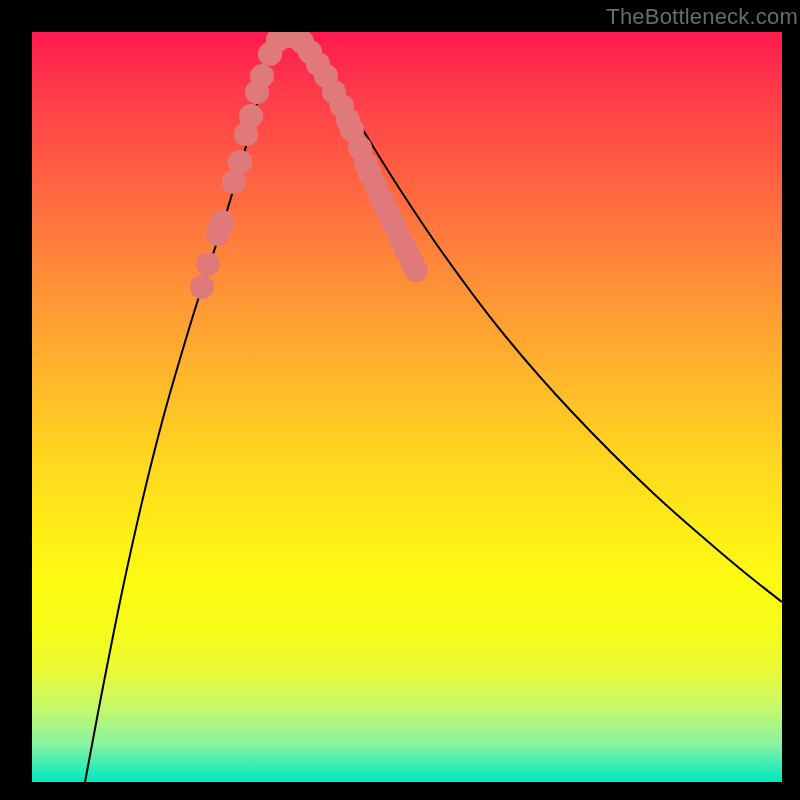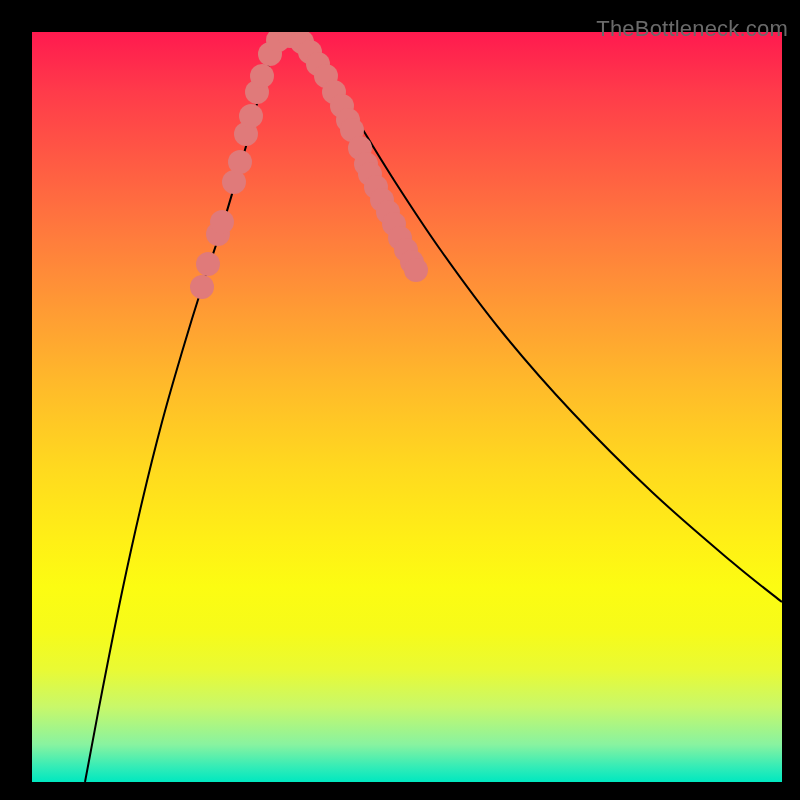--- a/index.html
+++ b/index.html
@@ -54,26 +54,25 @@
   .svg-layer {
     position: absolute;
     left: 0;
     top: 0;
     width: 100%;
     height: 100%;
   }
   .watermark {
     position: absolute;
     top: 4px;
-    right: 12px;
+    right: 2px;
     color: #6a6a6a;
     font-size: 22px;
     letter-spacing: 0.2px;
     font-weight: 500;
-    margin-top: 12px;
   }
 </style>
 </head>
 <body>
 
 <div class="frame">
 
   <div class="plot-area">
     <div class="gradient-bg"></div>
     <svg id="chart-svg" class="svg-layer" viewBox="0 0 750 750" preserveAspectRatio="none">

